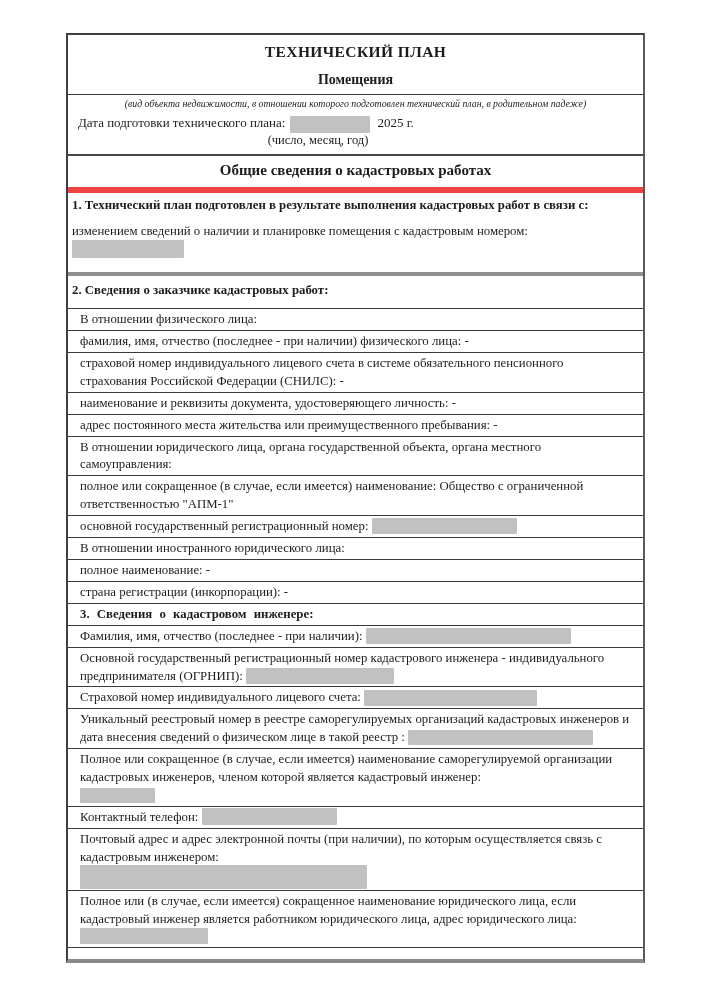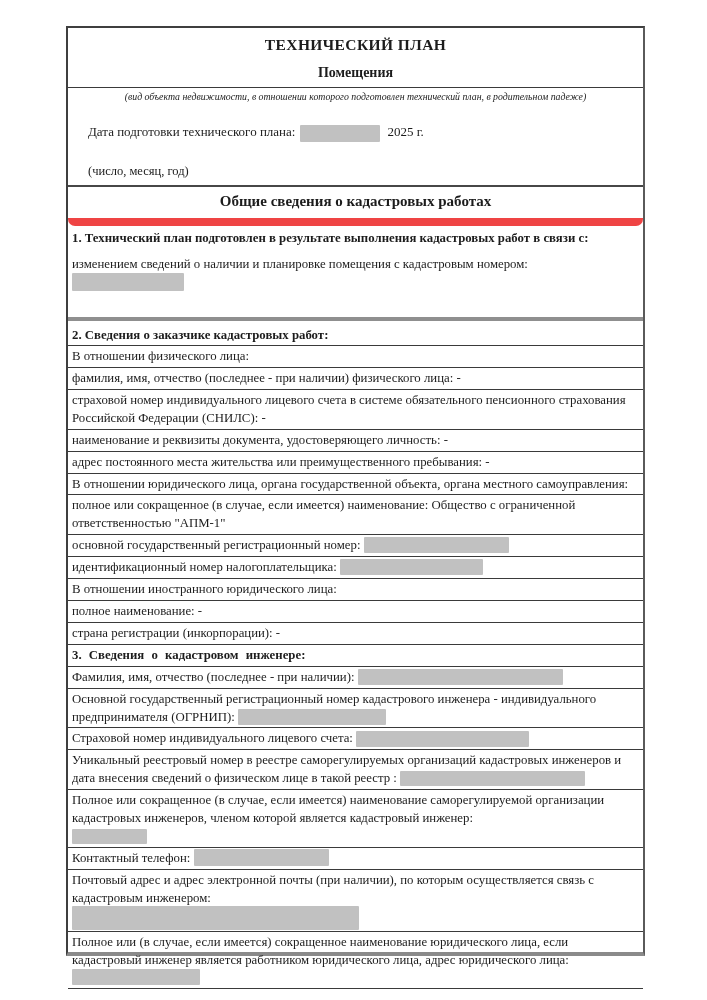--- a/index.html
+++ b/index.html
@@ -3,54 +3,54 @@
 <meta charset="utf-8">
 <style>
   html,body{margin:0;padding:0;background:#ffffff;}
   body{
     width:707px;height:1000px;position:relative;
     font-family:"Liberation Serif","DejaVu Serif",serif;
     color:#1c1c1c;
     -webkit-font-smoothing:antialiased;
   }
   .doc{
-    position:absolute;left:66px;top:26px;width:579px;height:930px;
+    position:absolute;left:66px;top:33px;width:579px;height:930px;
     box-sizing:border-box;
     border:2px solid #3f3f3f;
     border-right:2px solid #5a5a5a;
     border-bottom:4px solid #8a8a8a;
     display:flex;flex-direction:column;
     background:#fff;
   }
   
   .r-head{
     text-align:center;border-bottom:1px solid #3a3a3a;
     padding:8px 4px 6px;
   }
   .title{font-weight:bold;font-size:15.5px;letter-spacing:.4px;}
   .subtitle{font-weight:bold;font-size:14px;margin-top:11px;}
-  .r-date{border-bottom:2px solid #474747;padding:3px 20px 6px;}
+  .r-date{border-bottom:2px solid #474747;padding:3px 10px 6px;}
   .obj-note{text-align:center;font-style:italic;font-size:9.8px;color:#222;}
-  .dateline{margin-top:22px;font-size:13px;}
-  .date-note{width:480px;text-align:left;font-size:12.5px;margin-top:22px;}
+  .dateline{margin-top:6px;font-size:13px;}
+  .date-note{width:480px;text-align:center;font-size:12.5px;margin-top:0;}
   .r-general{
     text-align:center;font-weight:bold;font-size:15px;
-    padding:6px 0 8px;border-bottom:8px solid #ef4444;border-radius:7px;
+    padding:6px 0 8px;border-bottom:6px solid #ef4444;
   }
   
   .trow{
     border-bottom:1px solid #3a3a3a;
-    padding:2px 4px 1px;
+    padding:2px 12px 1px;
     font-size:12.8px;line-height:1.4;
   }
   .trow.thickb{border-bottom:4px solid #8f8f8f;}
   .trow.hdr{font-weight:bold;}
-  .trow.tall{padding:6px 4px 0;}
+  .trow.tall{padding:6px 4px 8px;}
   .trow.sp{word-spacing:4px;}
-  .trow.gap{padding:4px 4px 25px;}
+  .trow.gap{padding:4px 4px 13px;}
   .gap .tline + .tline{margin-top:9px;}
   .tline{min-height:10px;}
   .redact{
     display:inline-block;background:#c1c1c1;
     vertical-align:middle;margin-top:-2px;border-radius:1px;
   }
   .date-box{width:80px;height:17px;margin:0 7px 0 5px;}
   .r-empty{flex:1 1 auto;min-height:0;}
 </style>
 </head>
@@ -99,23 +99,20 @@
       <div class="trow ">
         <div class="tline"><span>В отношении юридического лица, органа государственной объекта, органа местного самоуправления:</span></div>
       </div>
       <div class="trow ">
         <div class="tline"><span>полное или сокращенное (в случае, если имеется) наименование: Общество с ограниченной ответственностью "АПМ-1"</span></div>
       </div>
       <div class="trow ">
         <div class="tline"><span>основной государственный регистрационный номер: </span><span class="redact" style="width: 145px; height: 16px; background: rgb(193, 193, 193);"></span></div>
       </div>
       <div class="trow ">
-        <div class="tline"><span>идентификационный номер налогоплательщика: </span><span class="redact" style="width: 143px; height: 16px; background: rgb(193, 193, 193);"></span></div>
-      </div>
-      <div class="trow ">
         <div class="tline"><span>В отношении иностранного юридического лица:</span></div>
       </div>
       <div class="trow ">
         <div class="tline"><span>полное наименование: -</span></div>
       </div>
       <div class="trow ">
         <div class="tline"><span>страна регистрации (инкорпорации): -</span></div>
       </div>
       <div class="trow hdr sp">
         <div class="tline"><span style="font-weight: bold;">3. Сведения о кадастровом инженере:</span></div>

